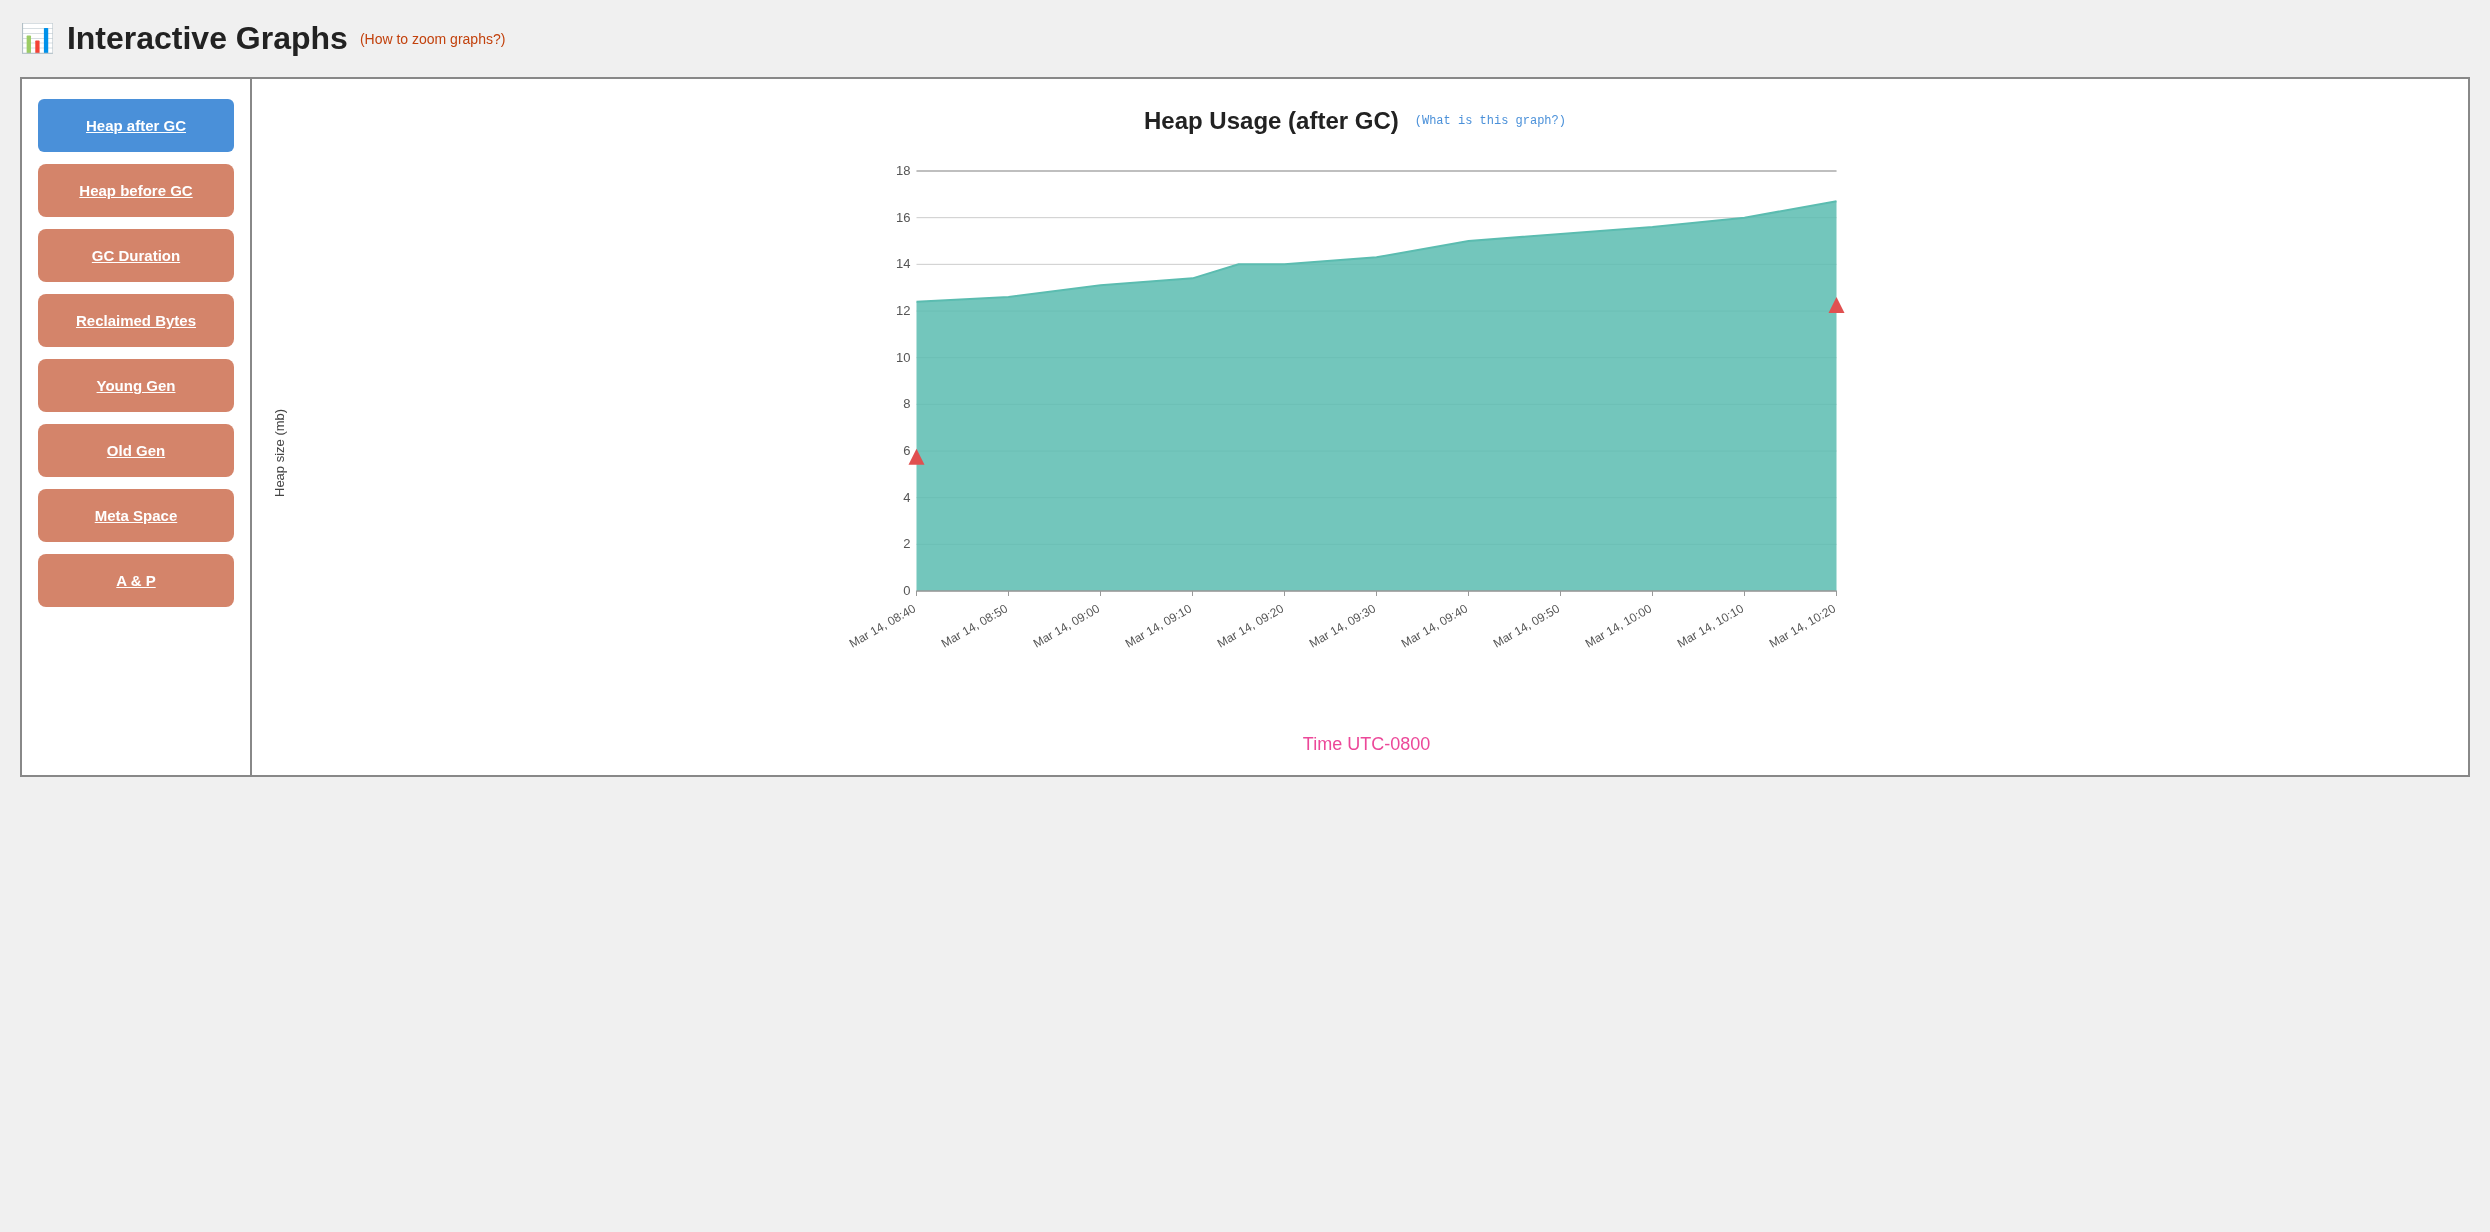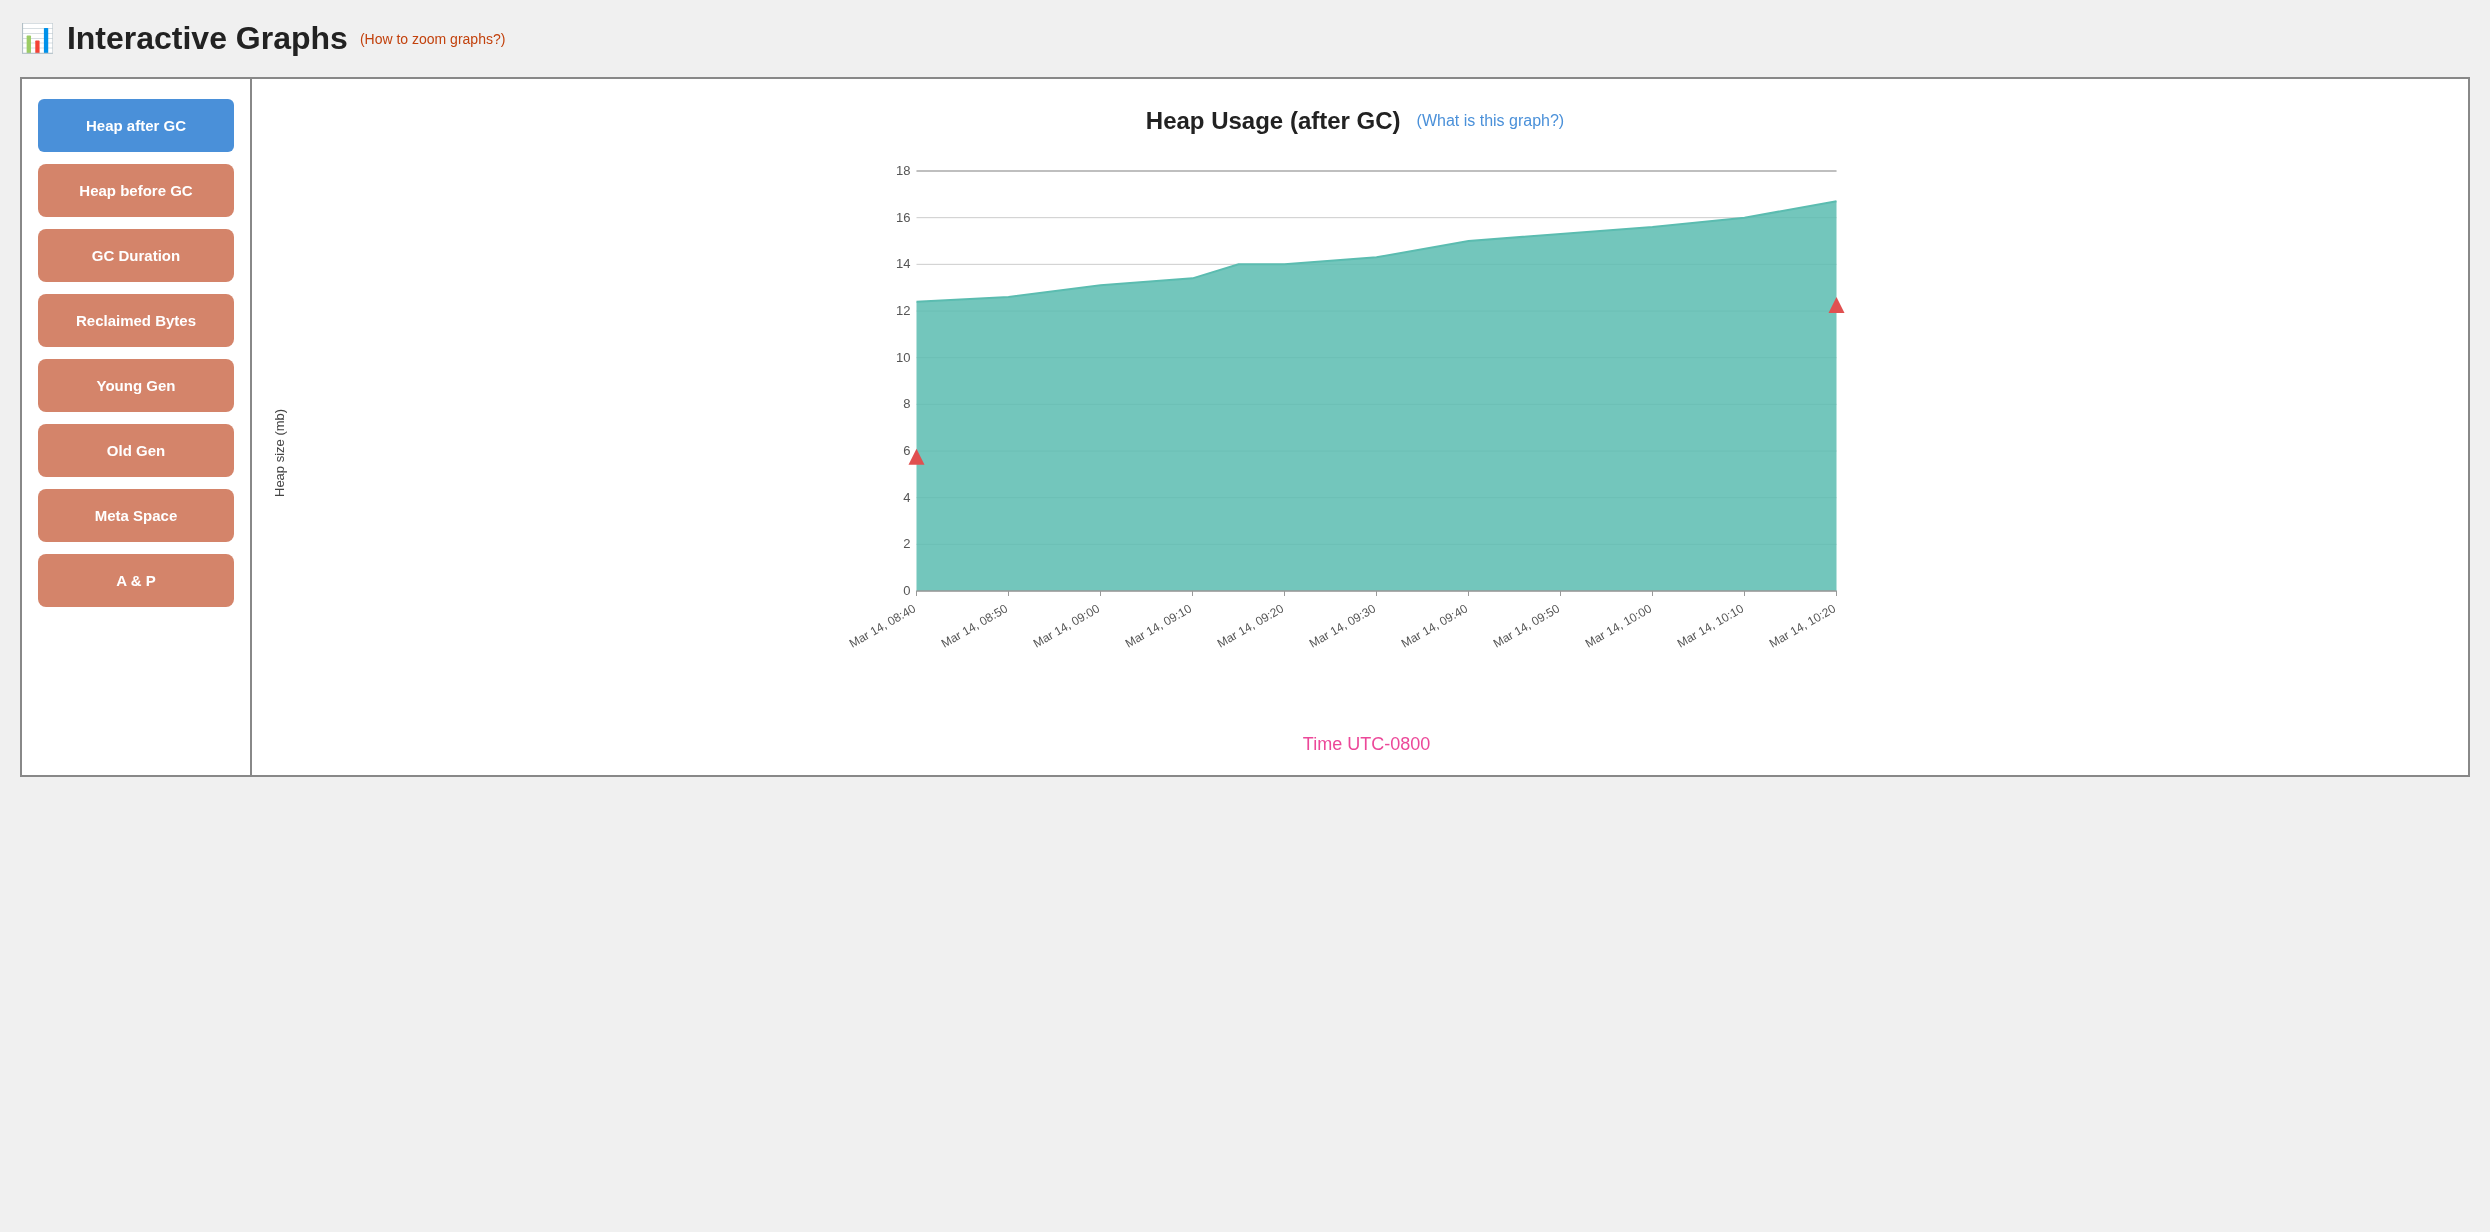--- a/index.html
+++ b/index.html
@@ -48,20 +48,21 @@
       display: block;
       width: 100%;
       padding: 18px 8px;
       border: none;
       border-radius: 6px;
       font-size: 15px;
       font-weight: bold;
       color: #fff;
       cursor: pointer;
       text-align: center;
+      text-decoration: underline;
     }
     .nav-btn.active {
       background: #4a90d9;
     }
     .nav-btn.inactive {
       background: #d4846a;
       border-radius: 8px;
     }
     .chart-area {
       flex: 1;
@@ -75,23 +76,24 @@
       justify-content: center;
       gap: 16px;
       margin-bottom: 16px;
     }
     .chart-title {
       font-size: 24px;
       font-weight: bold;
       color: #222;
     }
     .what-link {
-      font-size: 16px;
+      font-size: 12px;
       color: #4a90d9;
       text-decoration: none;
+      font-family: Liberation Mono, monospace;
     }
     .graph-wrapper {
       flex: 1;
       display: flex;
       position: relative;
     }
     .y-axis-label {
       writing-mode: vertical-rl;
       transform: rotate(180deg);
       font-size: 13px;

